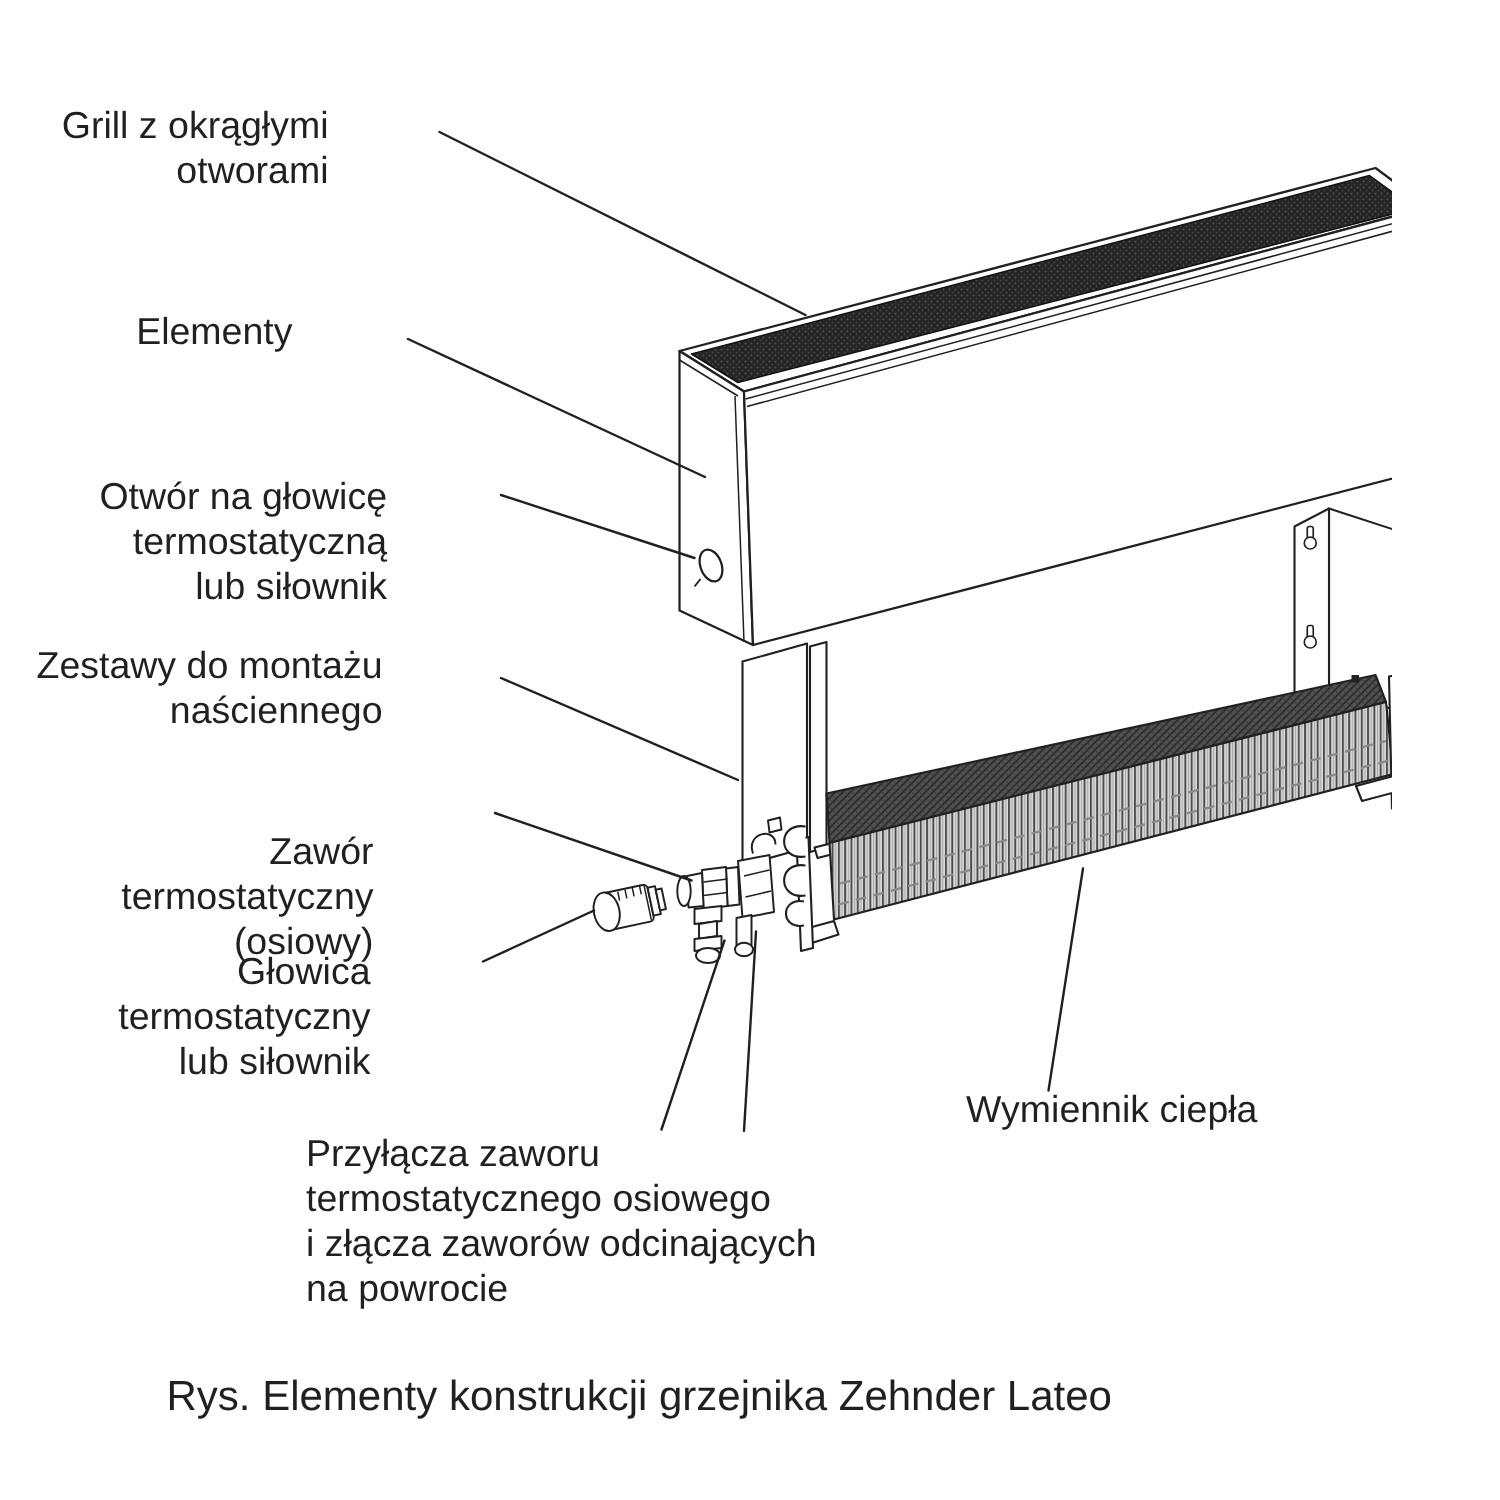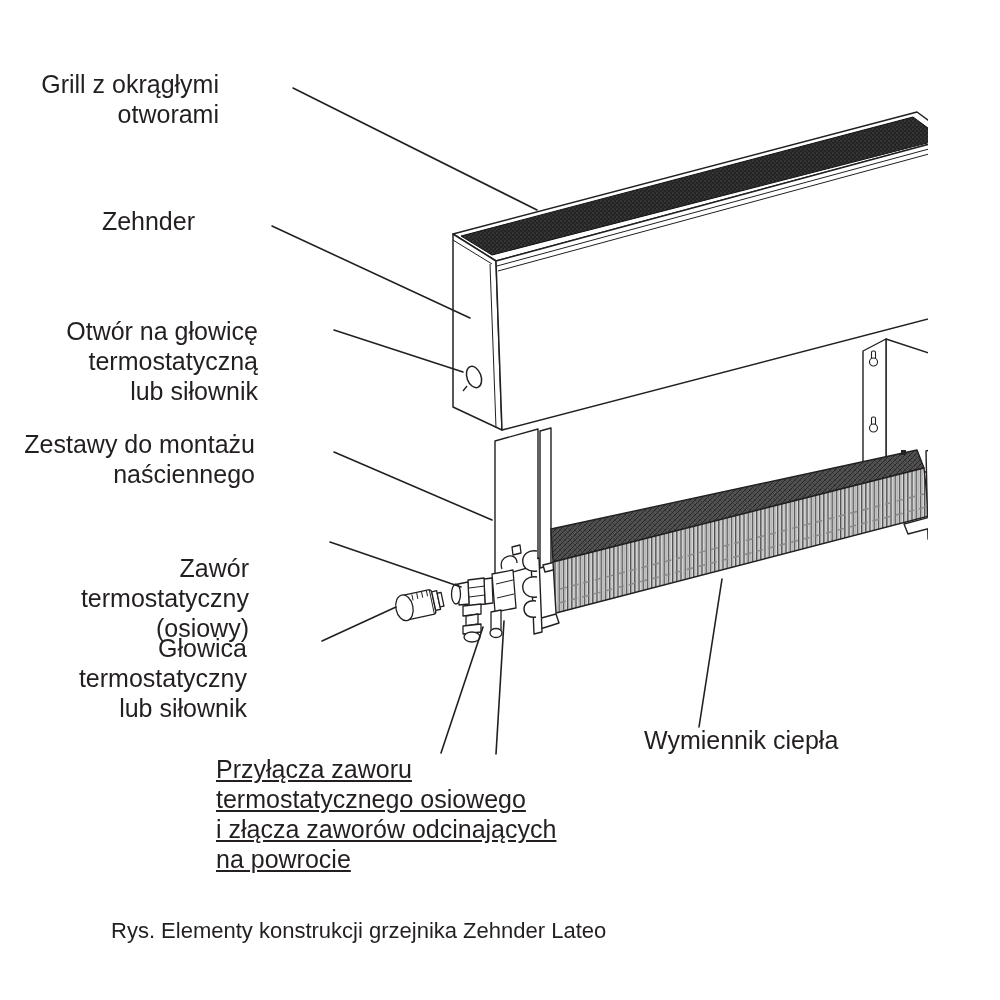--- a/index.html
+++ b/index.html
@@ -8,21 +8,21 @@
     font-family:"Liberation Sans","DejaVu Sans",sans-serif;color:#231f20;
   }
   .diagram-svg{position:absolute;left:0;top:0;width:1000px;height:1000px;}
   .lbl{
     position:absolute;font-size:25px;line-height:30px;color:#231f20;
     white-space:pre-line;letter-spacing:0px;
   }
   .lbl.right{text-align:right;}
   .lbl.left{text-align:left;}
   .caption{
-    position:absolute;font-size:22px;line-height:28px;color:#231f20;white-space:pre-line;
+    position:absolute;font-size:28px;line-height:28px;color:#231f20;white-space:pre-line;
   }
 </style>
 </head>
 <body>
 
 <div class="stage">
 
   <svg class="diagram-svg" viewBox="0 0 1000 1000">
     <defs>
       <pattern id="grillDots" width="4" height="4" patternUnits="userSpaceOnUse">
@@ -128,32 +128,32 @@
       <path d="M330,542 L461,587"></path>
       <path d="M322,641 L396,607"></path>
       <path d="M441,753 L483,627"></path>
       <path d="M496,754 L504,621"></path>
       <path d="M699,727 L722,579"></path>
     </g>
   </svg>
 
   <div class="lbl right" style="right:709px;top:69px;">Grill z okrągłymi
 otworami</div>
-  <div class="lbl right" style="right:733px;top:206px;">Zehnder</div>
+  <div class="lbl right" style="right:733px;top:206px;">Elementy</div>
   <div class="lbl right" style="right:670px;top:316px;">Otwór na głowicę
 termostatyczną
 lub siłownik</div>
   <div class="lbl right" style="right:673px;top:429px;">Zestawy do montażu
 naściennego</div>
   <div class="lbl right" style="right:679px;top:553px;">Zawór
 termostatyczny
 (osiowy)</div>
   <div class="lbl right" style="right:681px;top:633px;">Głowica
 termostatyczny
 lub siłownik</div>
-  <div class="lbl left" style="left:216px;top:754px;text-decoration:underline;">Przyłącza zaworu
+  <div class="lbl left" style="left:204px;top:754px;">Przyłącza zaworu
 termostatycznego osiowego
 i złącza zaworów odcinających
 na powrocie</div>
   <div class="lbl left" style="left:629px;top:725px;margin-left:15px;">Wymiennik ciepła</div>
 
   <div class="caption" style="left:111px;top:917px;">Rys. Elementy konstrukcji grzejnika Zehnder Lateo</div>
 </div>
 
 </body></html>

